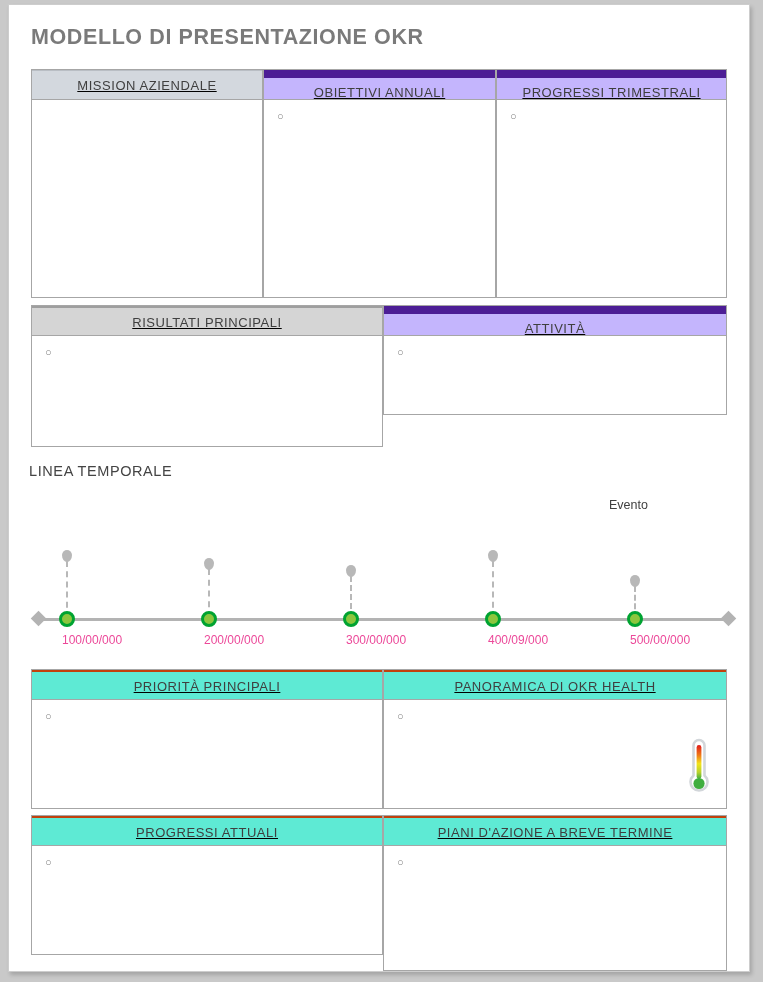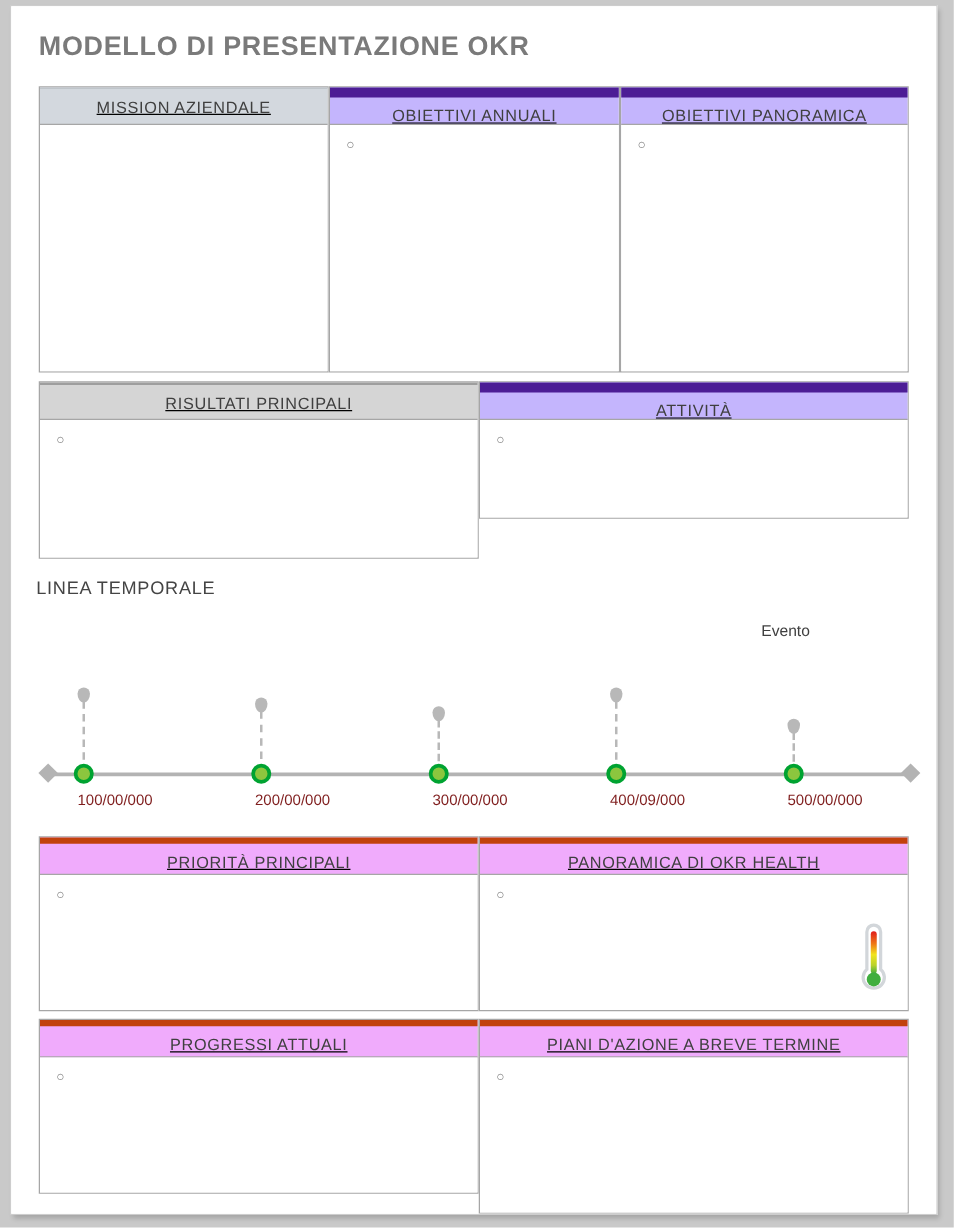--- a/index.html
+++ b/index.html
@@ -63,21 +63,21 @@
     font-size: 13px;
     letter-spacing: 0.55px;
     color: #3f3f3f;
     border-bottom: 1px solid #a6a6a6;
     white-space: nowrap;
     overflow: hidden;
   }
   .head-blue   { background: #d3d8de; border-top: 1px solid #b9bec4; }
   .head-pale   { background: #c4b5fd; border-top: 8px solid #4c1d95; }
   .head-grey   { background: #d5d5d5; border-top: 2px solid #9e9e9e; }
-  .head-pale2  { background: #f0abfc; border-top: 5px solid #c2410c; }
+  .head-pale2  { background: #5eead4; border-top: 2px solid #c2410c; }
 
   .panel-body {
     position: relative;
     height: calc(100% - 30px);
     background: #fff;
   }
   .bullet {
     position: absolute;
     left: 13px;
     top: 11px;
@@ -153,21 +153,21 @@
     height: 16px;
     border-radius: 50%;
     background: #8cc63e;
     border: 3px solid #00a331;
   }
   .tl-date {
     position: absolute;
     top: 148px;
     left: -5px;
     font-size: 12px;
-    color: #7f1d1d;
+    color: #ec4899;
     white-space: nowrap;
   }
   .tl-sub {
     position: absolute;
     top: 166px;
     left: -5px;
     font-size: 12px;
     color: #3a3a3a;
     white-space: nowrap;
   }
@@ -195,21 +195,21 @@
     </div>
 
     <div class="panel" style="left:254px; top:64px; width:233px; height:229px;">
       <div class="panel-head head-pale">OBIETTIVI ANNUALI</div>
       <div class="panel-body">
         <span class="bullet">○</span>
       </div>
     </div>
 
     <div class="panel" style="left:487px; top:64px; width:231px; height:229px;">
-      <div class="panel-head head-pale">OBIETTIVI PANORAMICA</div>
+      <div class="panel-head head-pale">PROGRESSI TRIMESTRALI</div>
       <div class="panel-body">
         <span class="bullet">○</span>
       </div>
     </div>
 
     <div class="panel" style="left:22px; top:300px; width:352px; height:142px;">
       <div class="panel-head head-grey">RISULTATI PRINCIPALI</div>
       <div class="panel-body">
         <span class="bullet">○</span>
       </div>

